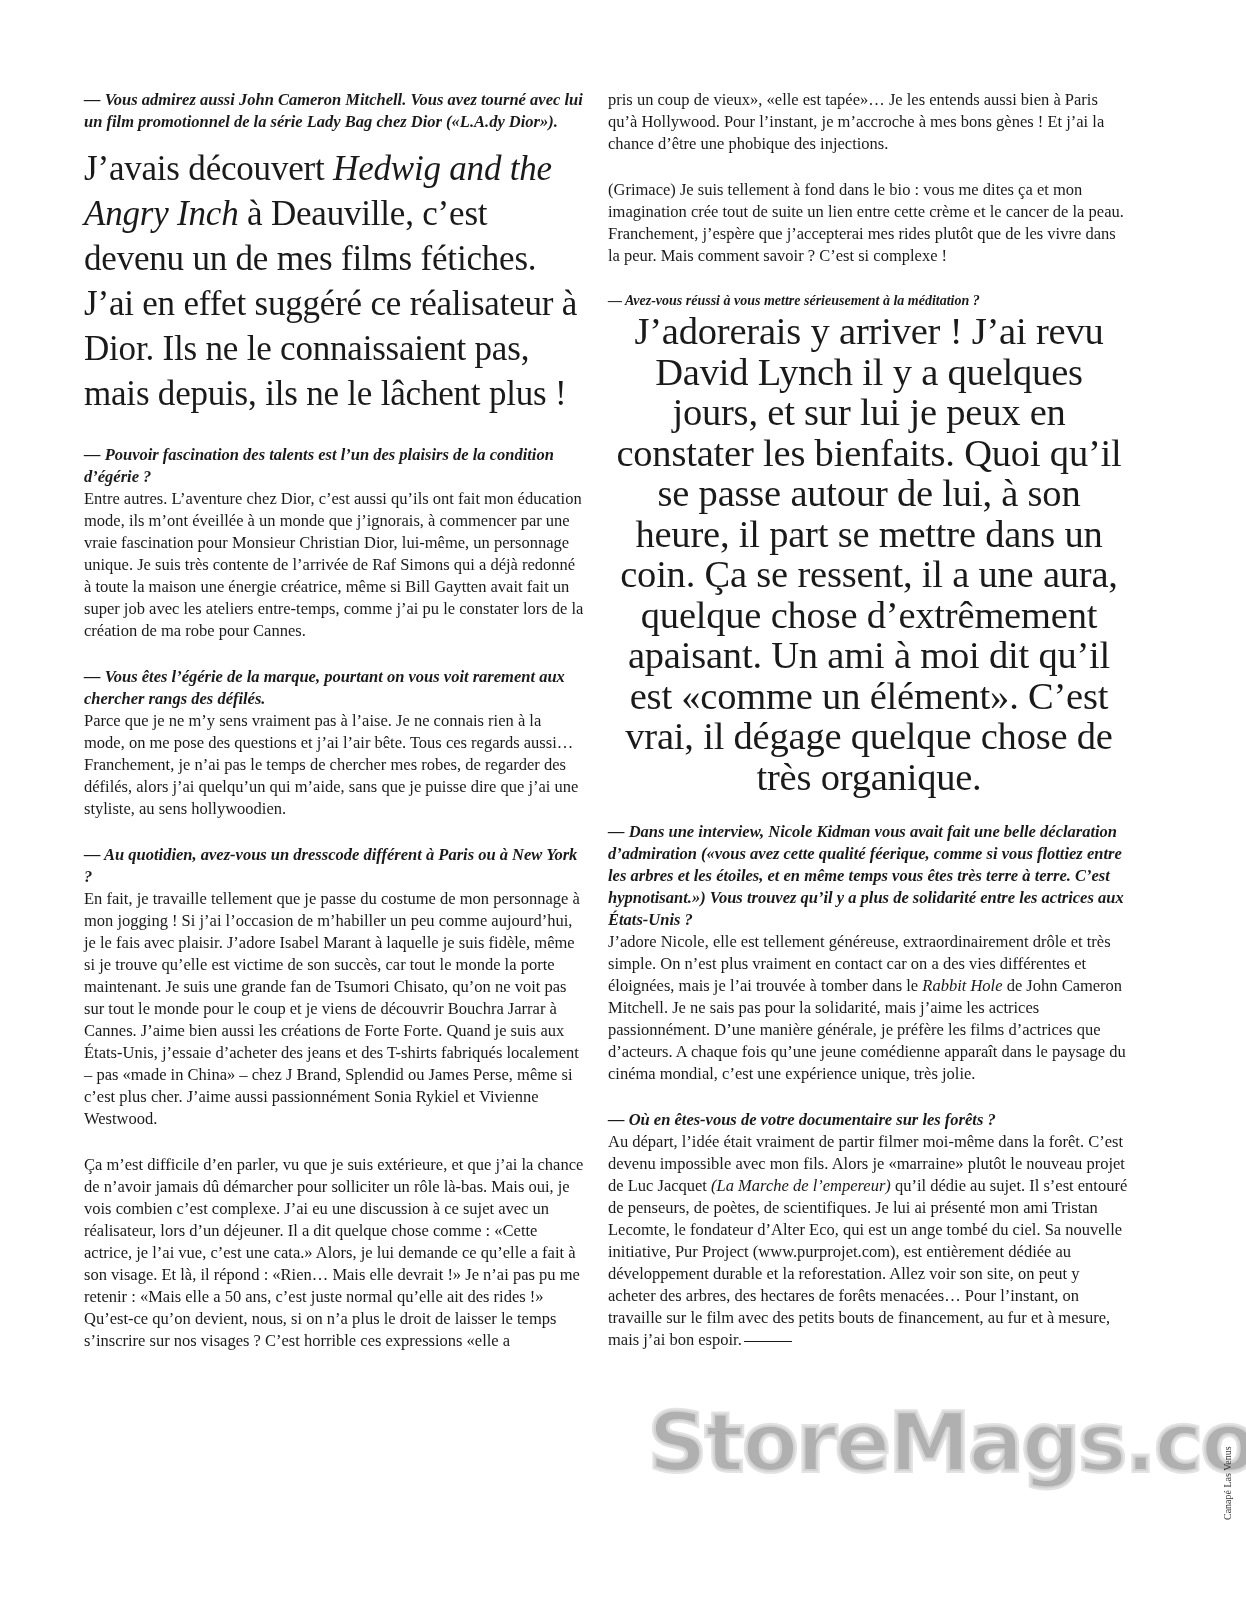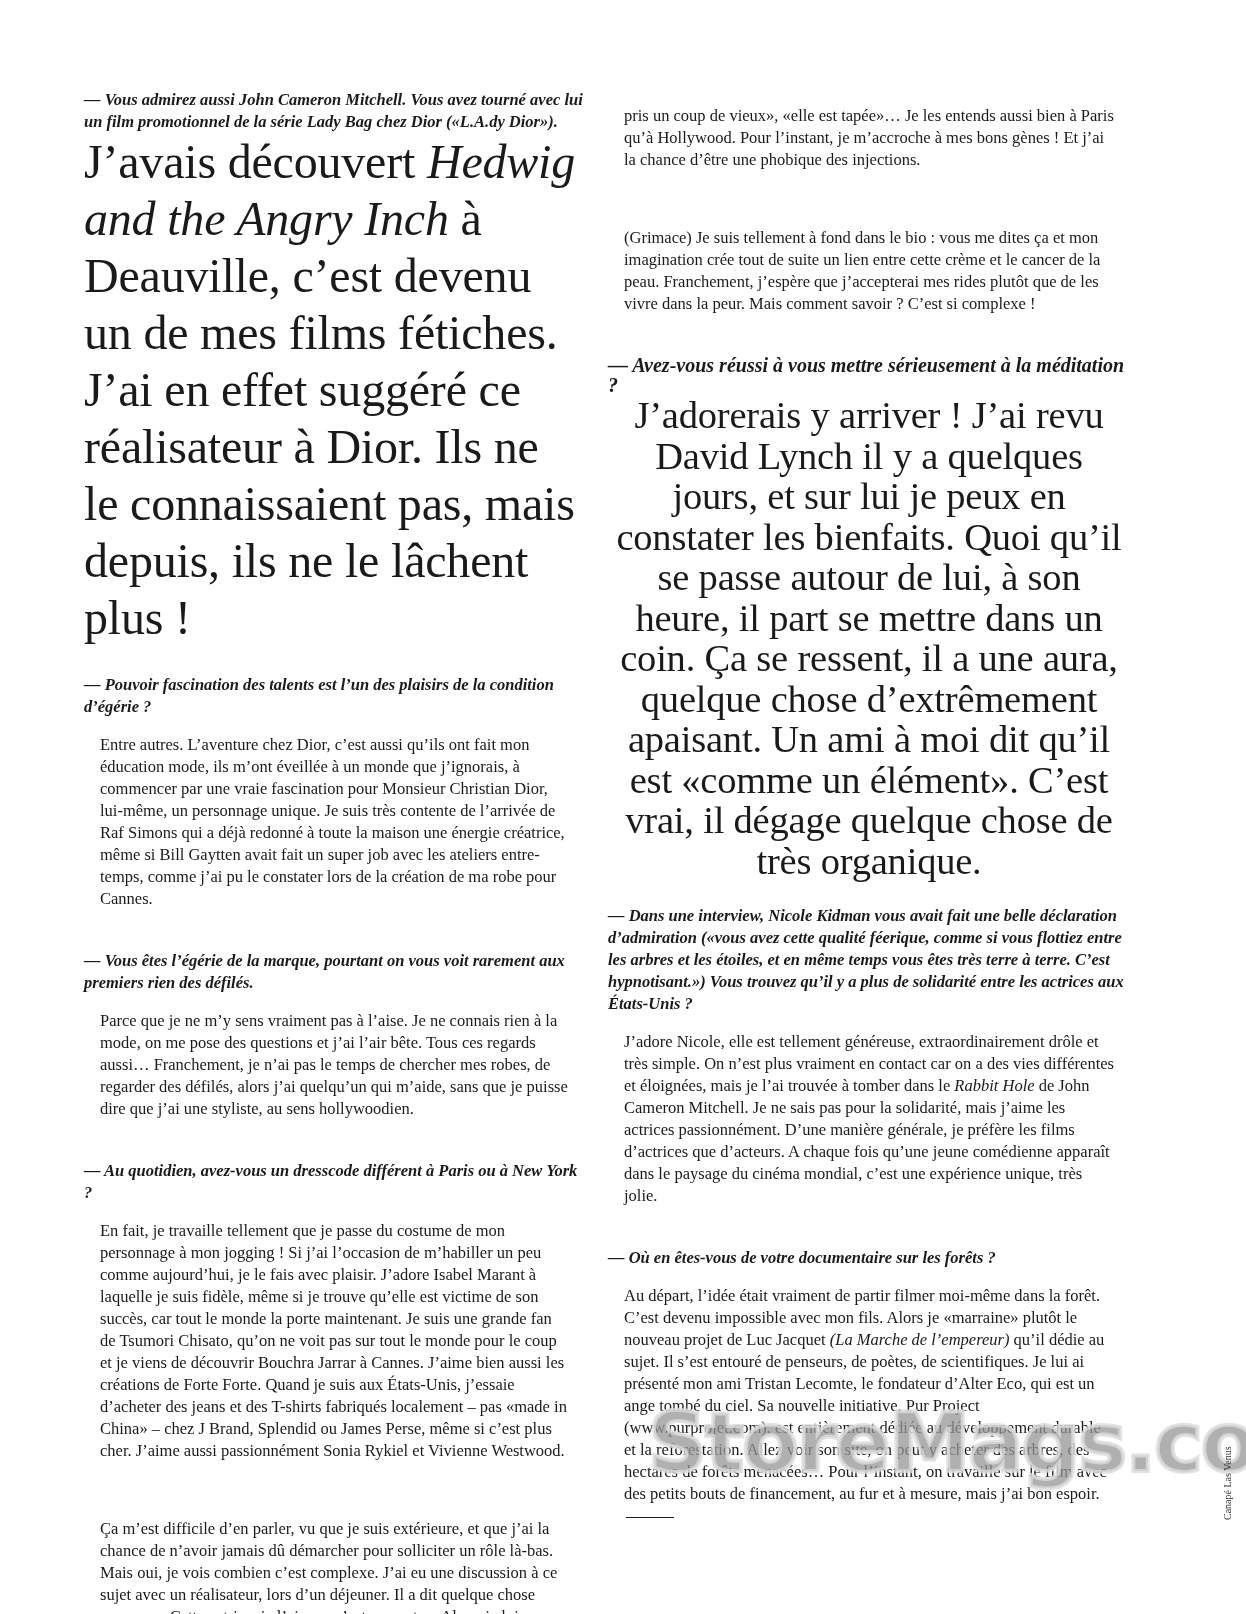--- a/index.html
+++ b/index.html
@@ -1,41 +1,41 @@
 <!DOCTYPE html>
 <html><head>
 <meta charset="utf-8">
 <style>
   html, body { margin: 0; padding: 0; background: #ffffff; }
   body { width: 1246px; height: 1614px; position: relative; overflow: hidden; color: #1a1a1a; font-family: "Liberation Serif", "DejaVu Serif", serif; }
   .col { position: absolute; top: 89px; }
   .col-left { left: 84px; width: 500px; }
   .col-right { left: 608px; width: 522px; }
   .q { font-style: italic; font-weight: bold; font-size: 16.5px; line-height: 22px; margin: 0; }
-  .q-small { font-size: 20px; line-height: 20px; }
-  .a { font-size: 16.5px; line-height: 22px; margin: 16px; }
+  .q-small { font-size: 14px; line-height: 20px; }
+  .a { font-size: 16.5px; line-height: 22px; margin: 0; }
   .gap { height: 24px; }
-  .pull { font-size: 48px; line-height: 57px; margin: 0 0 4px 0; letter-spacing: -0.2px; }
+  .pull { font-size: 35px; line-height: 45px; margin: 13px 0 4px 0; letter-spacing: -0.2px; }
   .pull-right { font-size: 38.5px; line-height: 40.5px; margin: 0; letter-spacing: -0.2px; text-align: center; }
   .it { font-style: italic; }
   .endmark { display: inline-block; width: 48px; height: 1px; background: #1a1a1a; vertical-align: middle; margin-left: 2px; }
   .watermark { position: absolute; left: 648px; top: 1395px; font-family: "DejaVu Sans", sans-serif; font-weight: bold; font-size: 82px; color: rgba(150,150,150,0.75); letter-spacing: -2px; -webkit-text-stroke: 4px rgba(220,220,220,0.8); white-space: nowrap; }
   .credit { position: absolute; left: 1222px; top: 1520px; transform-origin: left top; transform: rotate(-90deg); font-size: 10px; color: #333; white-space: nowrap; }
 </style>
 </head>
 <body>
 
 <div class="col col-left">
   <p class="q">— Vous admirez aussi John Cameron Mitchell. Vous avez tourné avec lui un film promotionnel de la série Lady Bag chez Dior («L.A.dy Dior»).</p>
   <p class="pull"><span>J’avais découvert </span><span class="it">Hedwig and the Angry Inch</span><span> à Deauville, c’est devenu un de mes films fétiches. J’ai en effet suggéré ce réalisateur à Dior. Ils ne le connaissaient pas, mais depuis, ils ne le lâchent plus !</span></p>
   <div class="gap"></div>
   <p class="q">— Pouvoir fascination des talents est l’un des plaisirs de la condition d’égérie ?</p>
   <p class="a">Entre autres. L’aventure chez Dior, c’est aussi qu’ils ont fait mon éducation mode, ils m’ont éveillée à un monde que j’ignorais, à commencer par une vraie fascination pour Monsieur Christian Dior, lui-même, un personnage unique. Je suis très contente de l’arrivée de Raf Simons qui a déjà redonné à toute la maison une énergie créatrice, même si Bill Gaytten avait fait un super job avec les ateliers entre-temps, comme j’ai pu le constater lors de la création de ma robe pour Cannes.</p>
   <div class="gap"></div>
-  <p class="q">— Vous êtes l’égérie de la marque, pourtant on vous voit rarement aux premiers rien des défilés.</p>
+  <p class="q">— Vous êtes l’égérie de la marque, pourtant on vous voit rarement aux chercher rangs des défilés.</p>
   <p class="a">Parce que je ne m’y sens vraiment pas à l’aise. Je ne connais rien à la mode, on me pose des questions et j’ai l’air bête. Tous ces regards aussi… Franchement, je n’ai pas le temps de chercher mes robes, de regarder des défilés, alors j’ai quelqu’un qui m’aide, sans que je puisse dire que j’ai une styliste, au sens hollywoodien.</p>
   <div class="gap"></div>
   <p class="q">— Au quotidien, avez-vous un dresscode différent à Paris ou à New York ?</p>
   <p class="a">En fait, je travaille tellement que je passe du costume de mon personnage à mon jogging ! Si j’ai l’occasion de m’habiller un peu comme aujourd’hui, je le fais avec plaisir. J’adore Isabel Marant à laquelle je suis fidèle, même si je trouve qu’elle est victime de son succès, car tout le monde la porte maintenant. Je suis une grande fan de Tsumori Chisato, qu’on ne voit pas sur tout le monde pour le coup et je viens de découvrir Bouchra Jarrar à Cannes. J’aime bien aussi les créations de Forte Forte. Quand je suis aux États-Unis, j’essaie d’acheter des jeans et des T-shirts fabriqués localement – pas «made in China» – chez J Brand, Splendid ou James Perse, même si c’est plus cher. J’aime aussi passionnément Sonia Rykiel et Vivienne Westwood.</p>
   <div class="gap"></div>
   <p class="a">Ça m’est difficile d’en parler, vu que je suis extérieure, et que j’ai la chance de n’avoir jamais dû démarcher pour solliciter un rôle là-bas. Mais oui, je vois combien c’est complexe. J’ai eu une discussion à ce sujet avec un réalisateur, lors d’un déjeuner. Il a dit quelque chose comme : «Cette actrice, je l’ai vue, c’est une cata.» Alors, je lui demande ce qu’elle a fait à son visage. Et là, il répond : «Rien… Mais elle devrait !» Je n’ai pas pu me retenir : «Mais elle a 50 ans, c’est juste normal qu’elle ait des rides !» Qu’est-ce qu’on devient, nous, si on n’a plus le droit de laisser le temps s’inscrire sur nos visages ? C’est horrible ces expressions «elle a</p>
 </div>
 
 <div class="col col-right">
   <p class="a">pris un coup de vieux», «elle est tapée»… Je les entends aussi bien à Paris qu’à Hollywood. Pour l’instant, je m’accroche à mes bons gènes ! Et j’ai la chance d’être une phobique des injections.</p>

